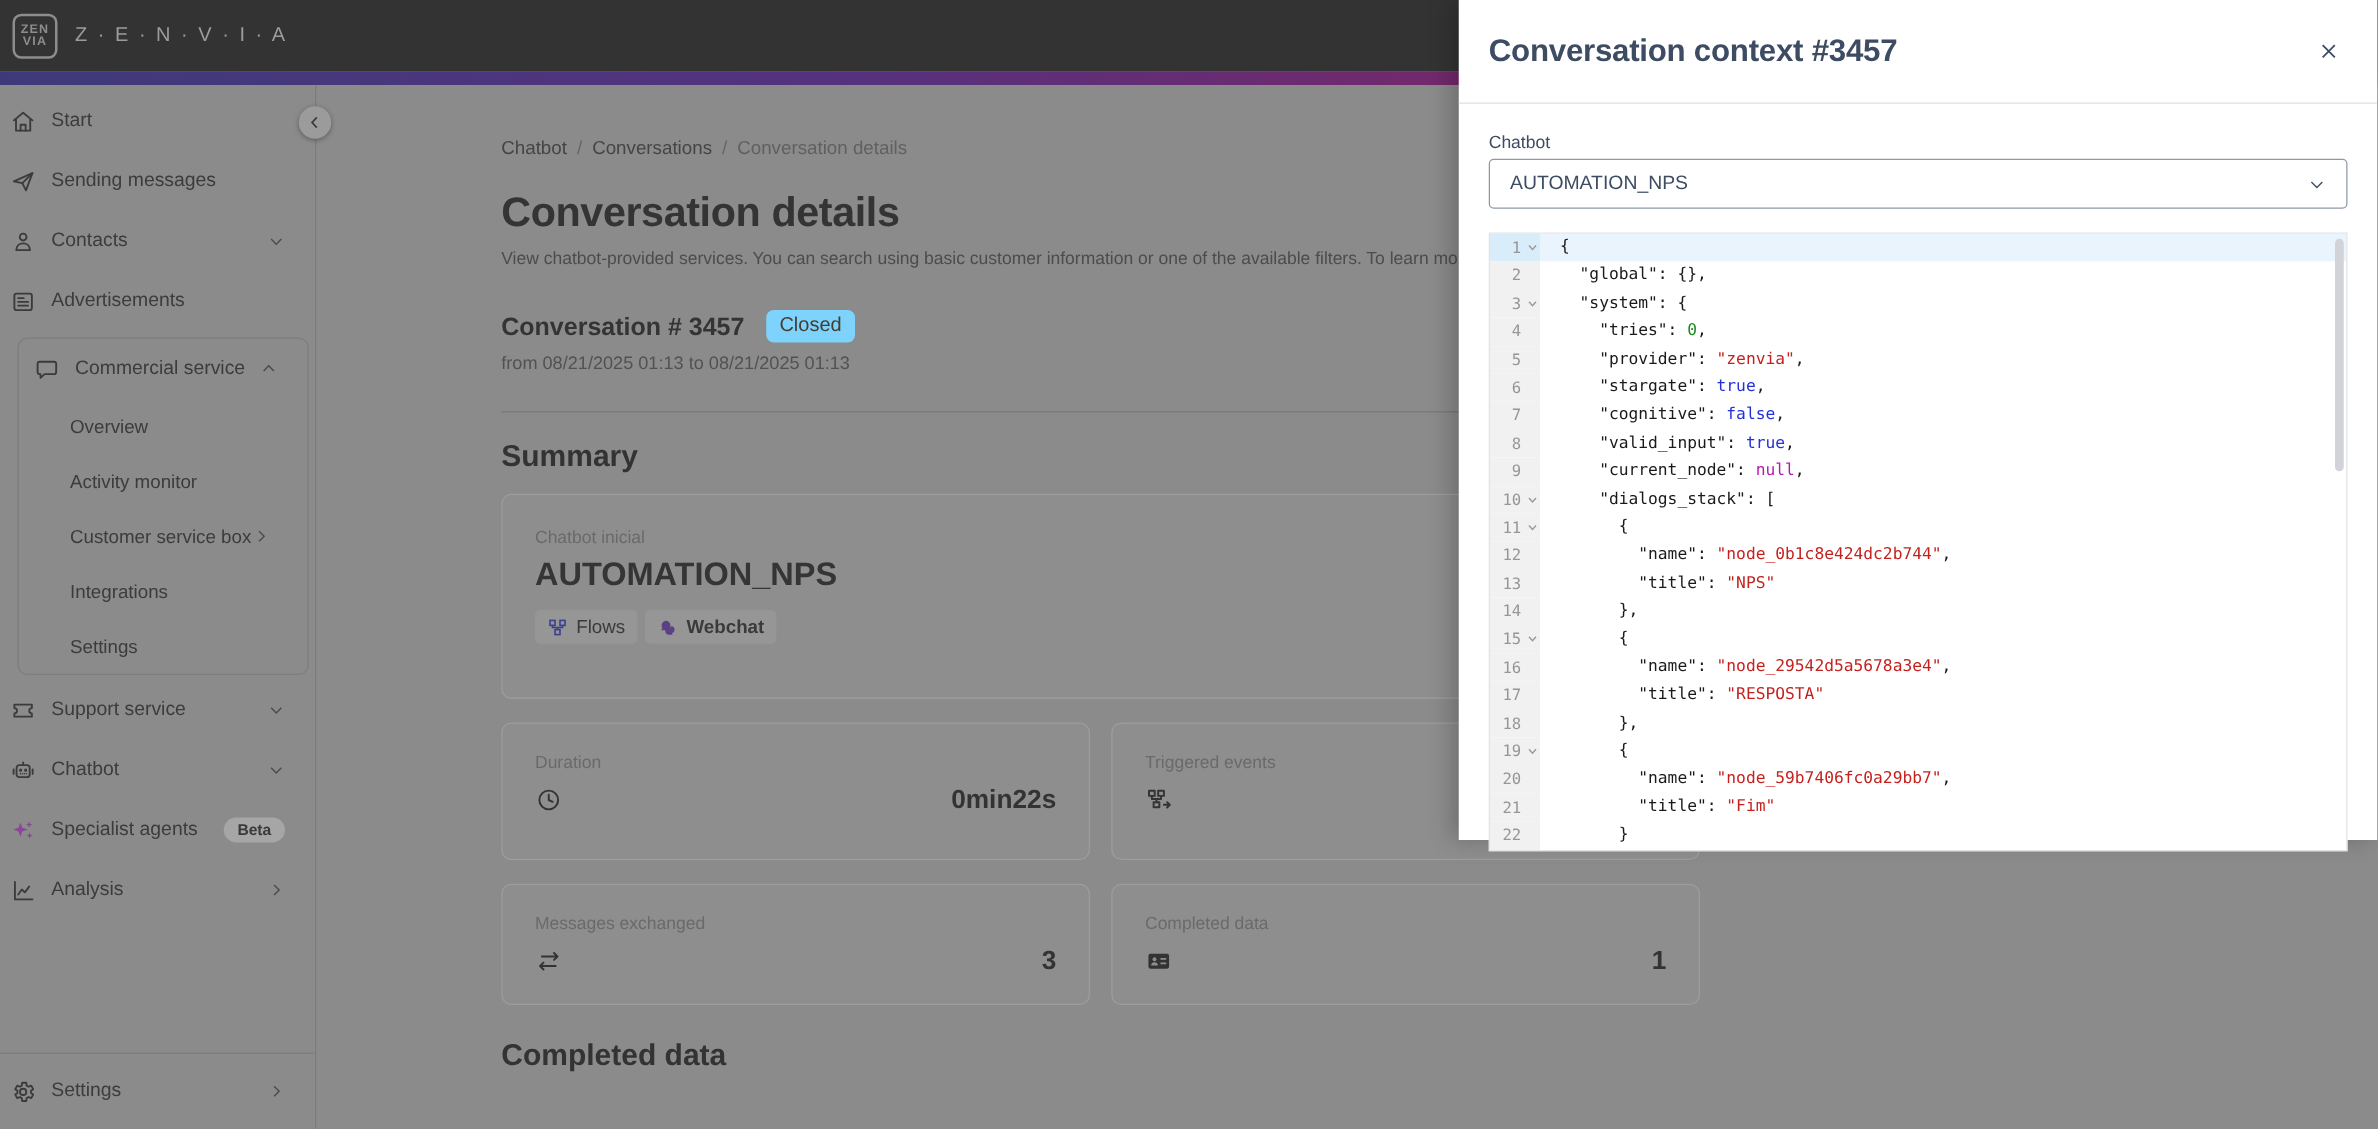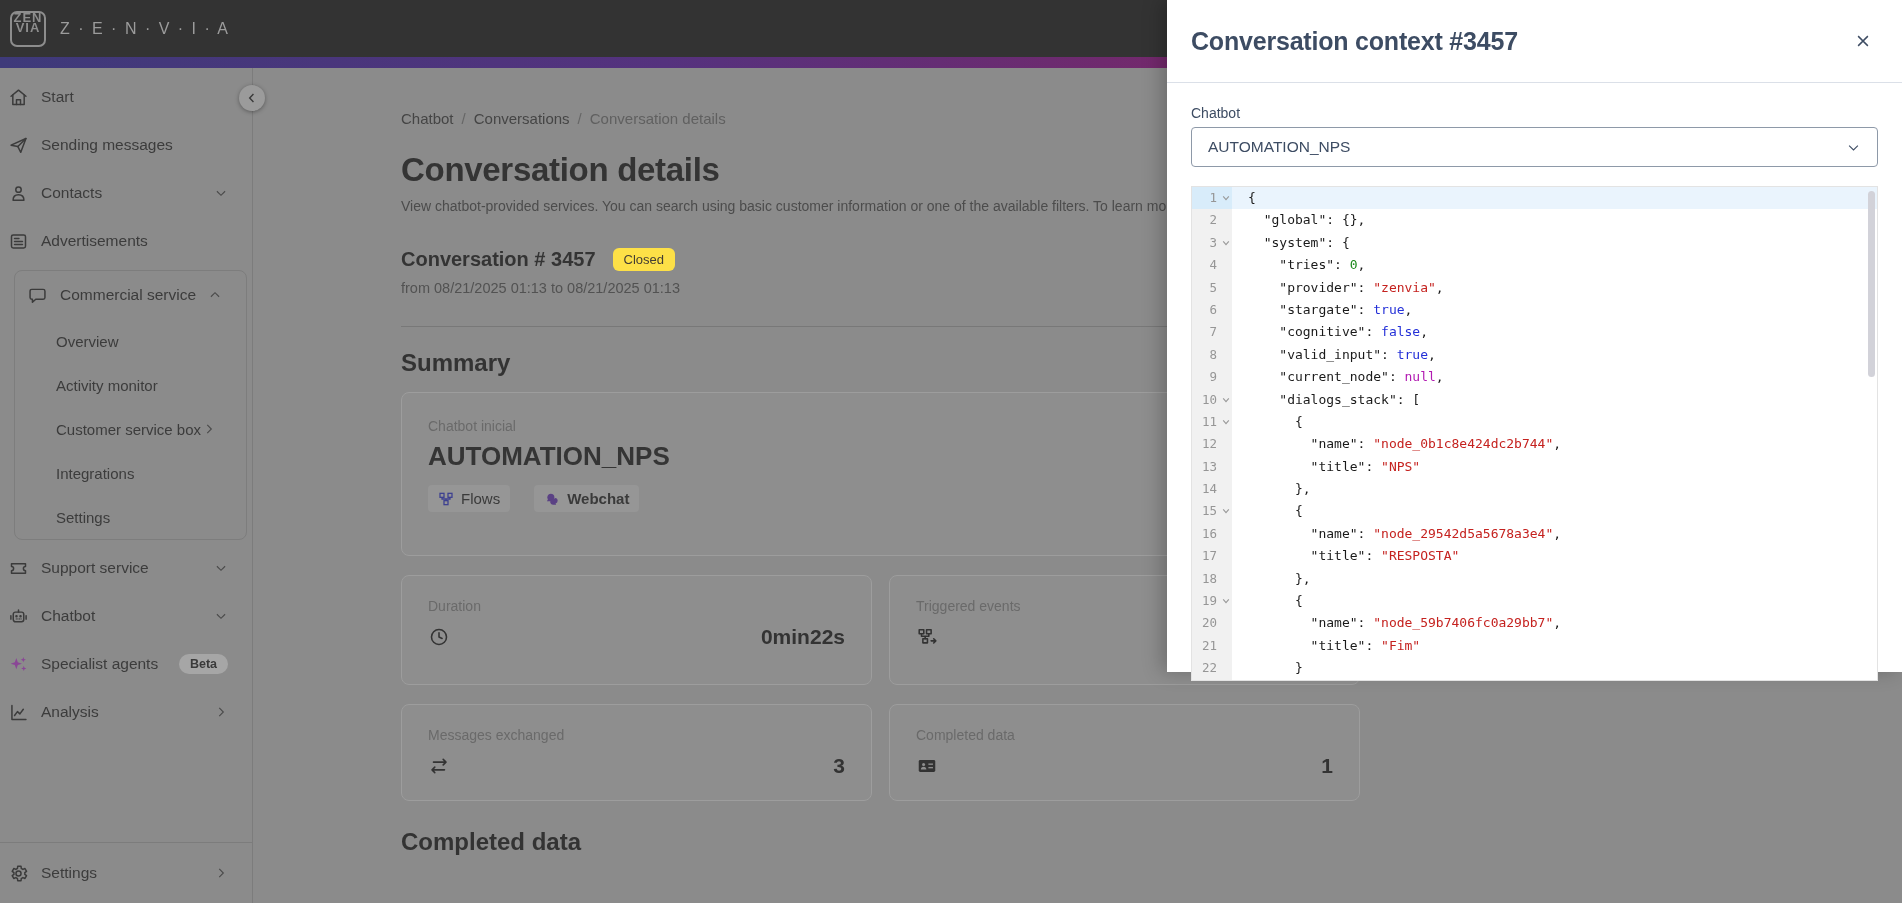--- a/index.html
+++ b/index.html
@@ -2,22 +2,22 @@
 <html><head>
 <meta charset="utf-8">
 <style>
   * { margin:0; padding:0; box-sizing:border-box; }
   html,body { width:1902px; height:903px; overflow:hidden; }
   body { font-family:"Liberation Sans", sans-serif; background:#8b8b8b; position:relative; }
 
   
   .topbar { height:57px; background:#333333; display:flex; align-items:center; padding-left:10px; }
   .logo-box { width:36px; height:36px; border:2px solid #8d8d8d; border-radius:7px; color:#8d8d8d;
-              display:flex; flex-direction:column; align-items:center; justify-content:flex-start;
-              font-size:13px; font-weight:bold; letter-spacing:1px; line-height:10px; }
+              display:flex; flex-direction:column; align-items:center; justify-content:center;
+              font-size:10px; font-weight:bold; letter-spacing:1px; line-height:10px; }
   .brand { color:#9c9c9c; font-size:16px; letter-spacing:2px; margin-left:14px; }
   .gradbar { height:11px; background:linear-gradient(90deg,#3e3a7a 0%,#55327e 35%,#6f2a6e 58%,#8f2366 80%,#a21f62 100%); }
 
   
   .page-body { display:flex; height:835px; }
 
   
   .sidebar { width:253px; min-width:253px; border-right:1px solid #7c7c7c; position:relative;
              display:flex; flex-direction:column; padding-top:5px; color:#3c3c3c; }
   .collapse-btn { position:absolute; top:17px; right:-13px; width:26px; height:26px; border-radius:50%;
@@ -42,29 +42,29 @@
   .main { flex:1; position:relative; overflow:hidden; }
   .content { padding-left:148px; width:1558px; }
   .breadcrumb { margin-top:42px; font-size:15px; color:#454545; }
   .crumb { cursor:pointer; }
   .crumb-sep { color:#666; margin:0 8px; }
   .crumb.current { color:#606060; }
   .page-title { margin-top:24px; font-size:33px; font-weight:bold; color:#343434; letter-spacing:-0.3px; }
   .page-subtitle { margin-top:9px; font-size:14px; color:#4c4c4c; white-space:nowrap; }
   .conv-row { margin-top:34px; display:flex; align-items:flex-end; gap:17px; }
   .conv-heading { font-size:20px; font-weight:bold; color:#343434; }
-  .status-badge { background:#fde047; color:#433d34; font-size:13px; padding:4px 11px; border-radius:6px; }
+  .status-badge { background:#7dd3fc; color:#433d34; font-size:16px; padding:4px 11px; border-radius:6px; }
   .conv-period { margin-top:9px; font-size:14.5px; color:#525252; }
   .section-divider { margin-top:30px; border-top:1px solid #787878; width:1410px; }
   .section-h { margin-top:22px; font-size:24px; font-weight:bold; color:#333; }
   .big-card { margin-top:15px; width:1408px; height:164px; background:#8e8e8e; border:1px solid #9d9d9d;
               border-radius:8px; padding:25px 26px; }
   .card-label { font-size:14px; color:#6a6a6a; }
   .card-value { margin-top:7px; font-size:26px; font-weight:bold; color:#353535; }
-  .tag-row { margin-top:13px; display:flex; gap:24px; }
+  .tag-row { margin-top:13px; display:flex; gap:6px; }
   .tag { background:#969696; border-radius:4px; height:27px; display:flex; align-items:center; padding:0 10px;
          gap:7px; font-size:15px; color:#3a3a3a; }
   .tag.bold { font-weight:bold; }
   .stats-grid { margin-top:19px; display:grid; grid-template-columns:471px 471px; grid-template-rows:110px 97px;
                 column-gap:17px; row-gap:19px; }
   .stat-card { background:#8e8e8e; border:1px solid #9d9d9d; border-radius:8px; padding:22px 26px; }
   .stat-value-row { margin-top:11px; display:flex; align-items:center; gap:11px; color:#333;justify-content:space-between; }
   .stat-value { font-size:21px; font-weight:bold; color:#333; }
   .stat-ico svg { width:22px; height:22px; display:block; }
 

